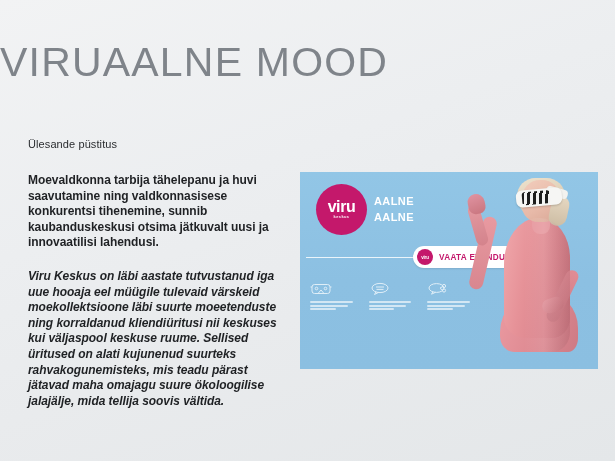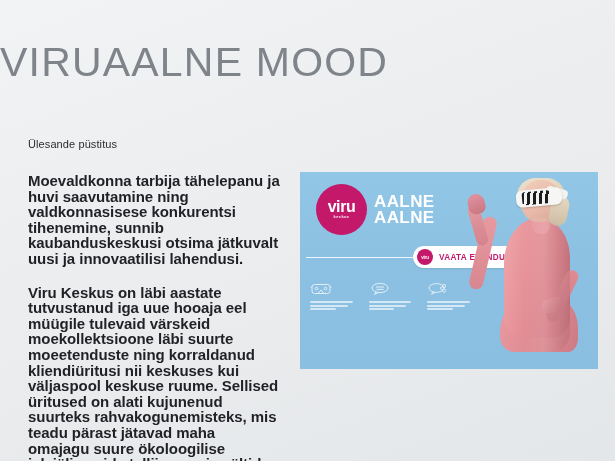--- a/index.html
+++ b/index.html
@@ -47,28 +47,28 @@
   }
   .section-heading {
     font-size: 11px;
     line-height: 15px;
     font-weight: 400;
     color: #2b2d30;
     margin: 16px 0 21px 0;
     letter-spacing: 0.1px;
   }
   .body-para {
-    font-size: 15px;
+    font-size: 12px;
     line-height: 15.6px;
     font-weight: bold;
     color: #1f2124;
     margin: 0 0 18px 0;
     letter-spacing: -0.05px;
   }
-  .body-para:last-child { margin-bottom: 12px; }
+  .body-para:last-child { margin-bottom: 12px; font-style: italic; }
 
   
   .banner {
     position: absolute;
     left: 300px;
     top: 172px;
     width: 298px;
     height: 197px;
     background: #8fc3e4;
     overflow: hidden;
@@ -109,21 +109,21 @@
     font-size: 4px;
     line-height: 6px;
     font-weight: bold;
     color: #ffffff;
     letter-spacing: 0.4px;
     opacity: 0.95;
   }
   .lockup-text {
     margin-left: 7px;
     color: #ffffff;
-    font-size: 17px;
+    font-size: 11px;
     line-height: 15.5px;
     font-weight: 600;
     letter-spacing: 0.4px;
   }
 
   
   .banner-rule {
     position: absolute;
     left: 6px;
     top: 85px;

